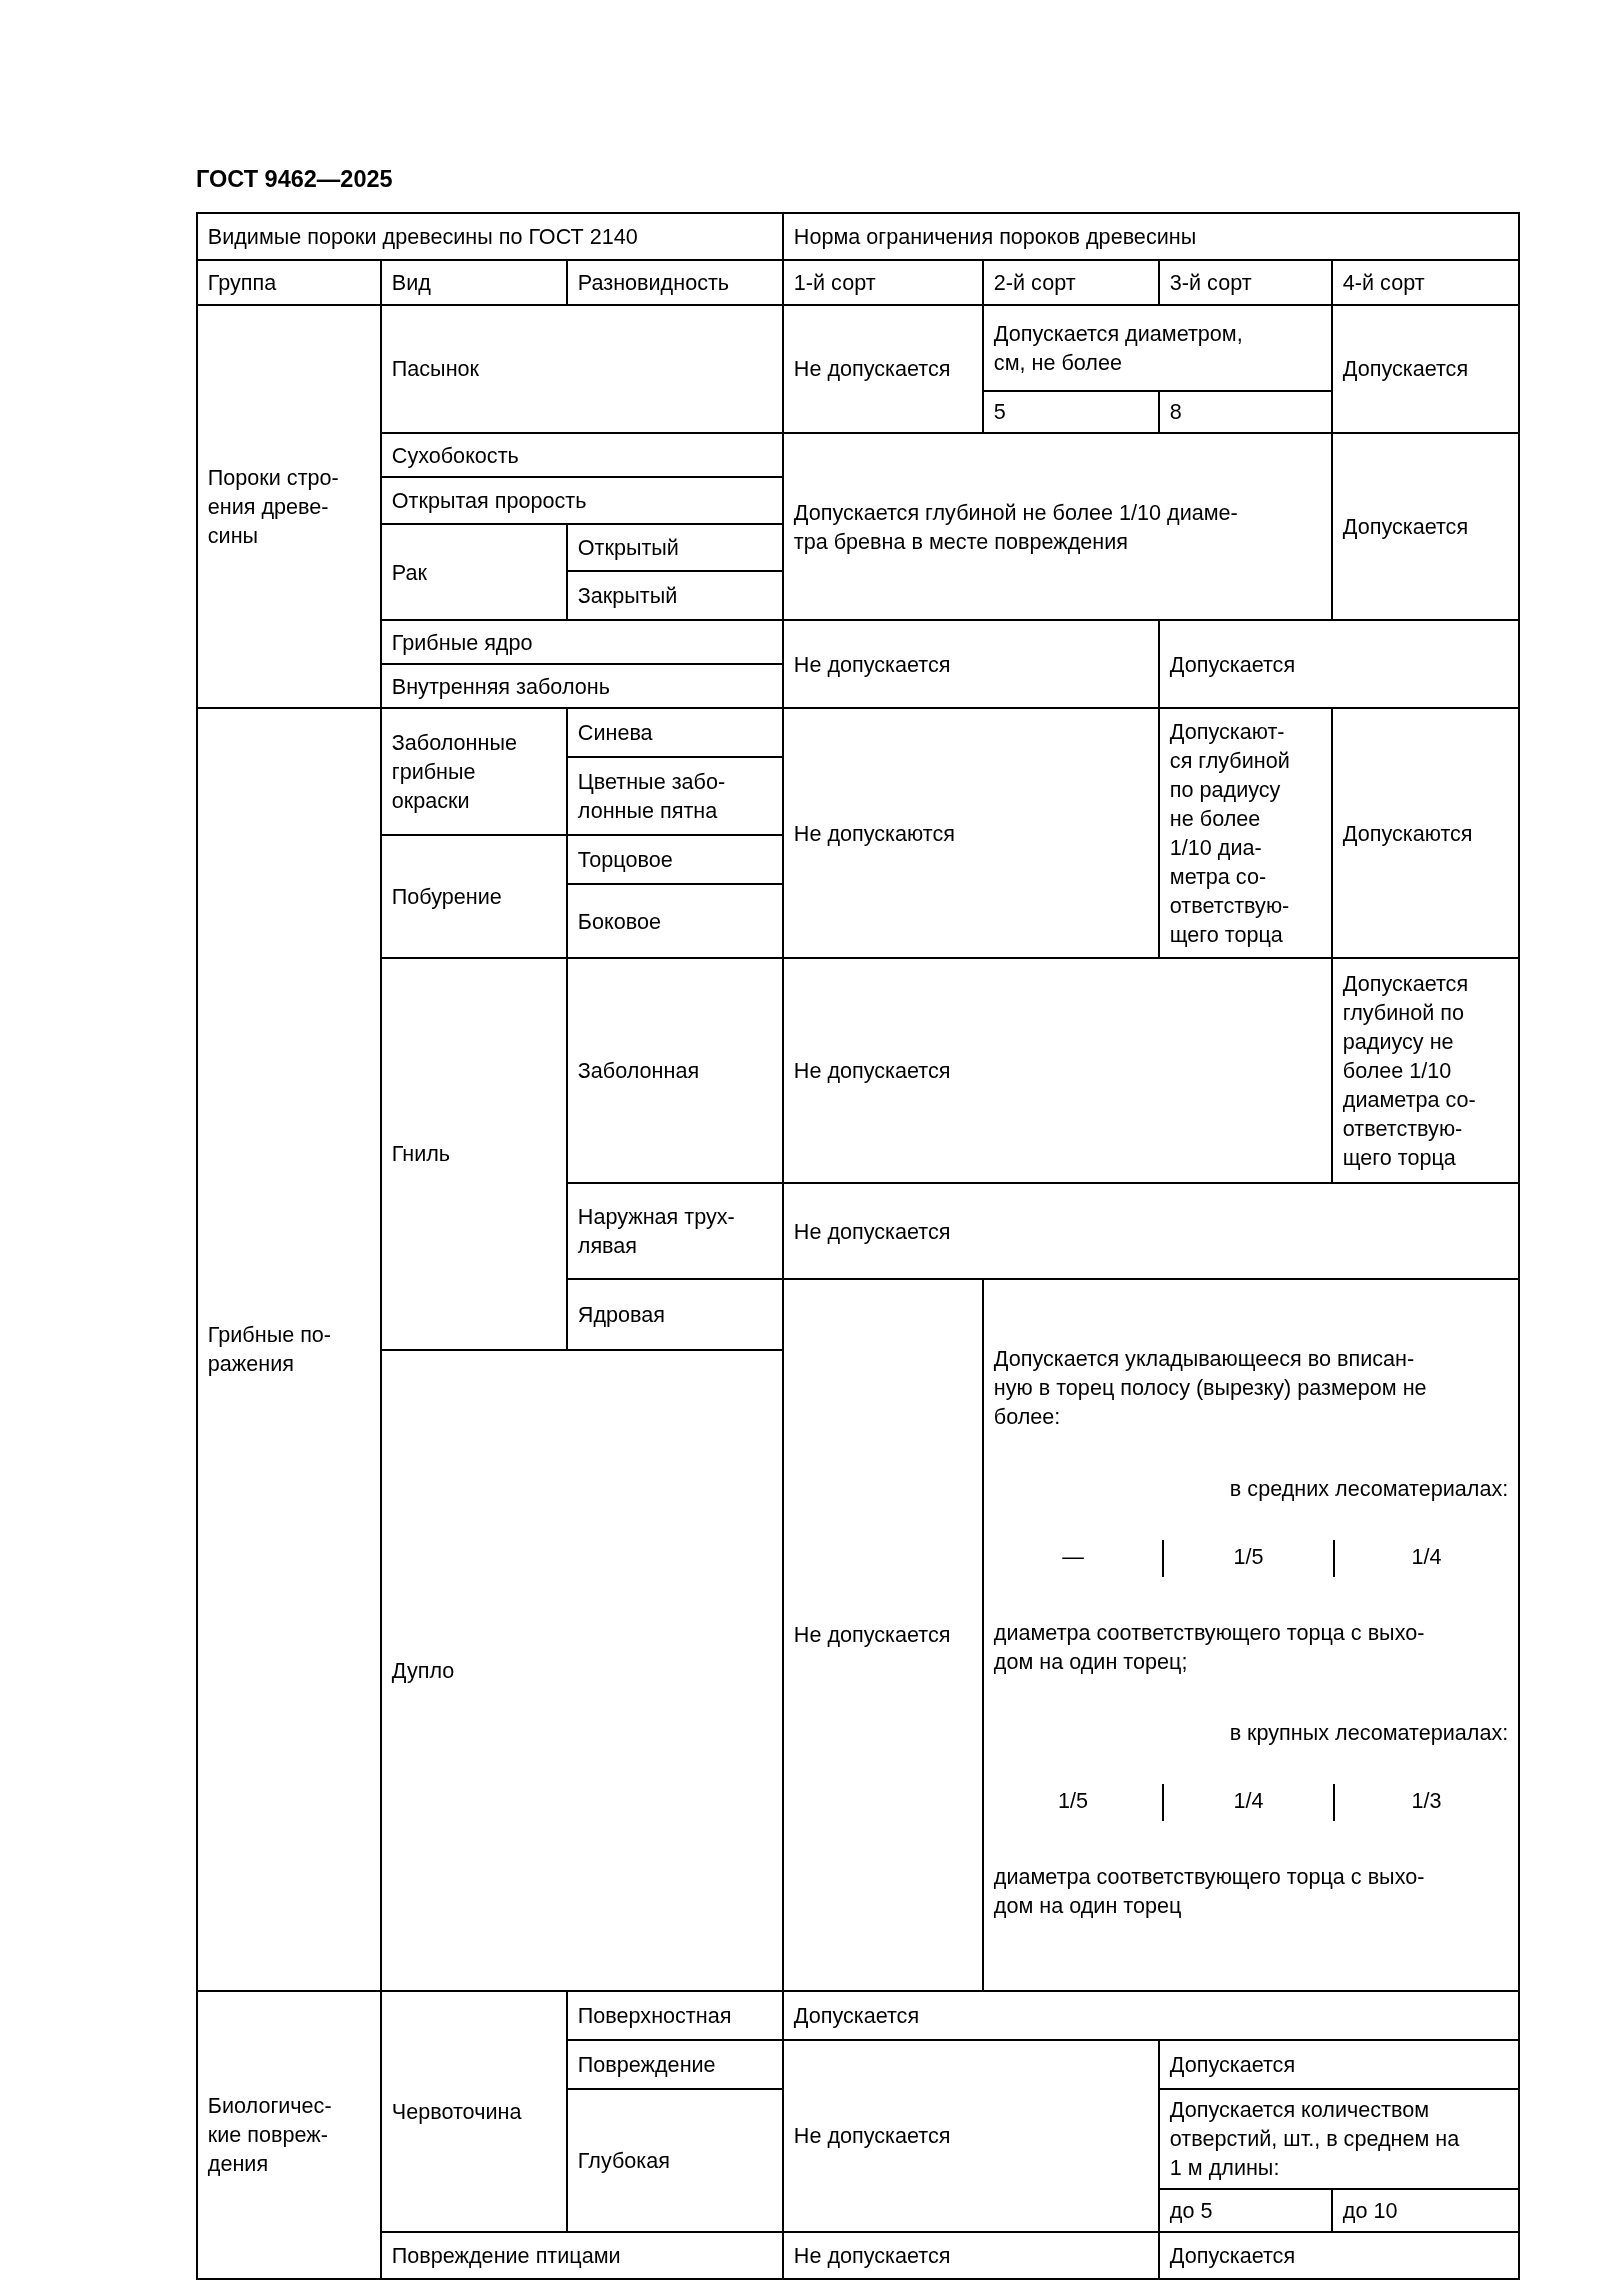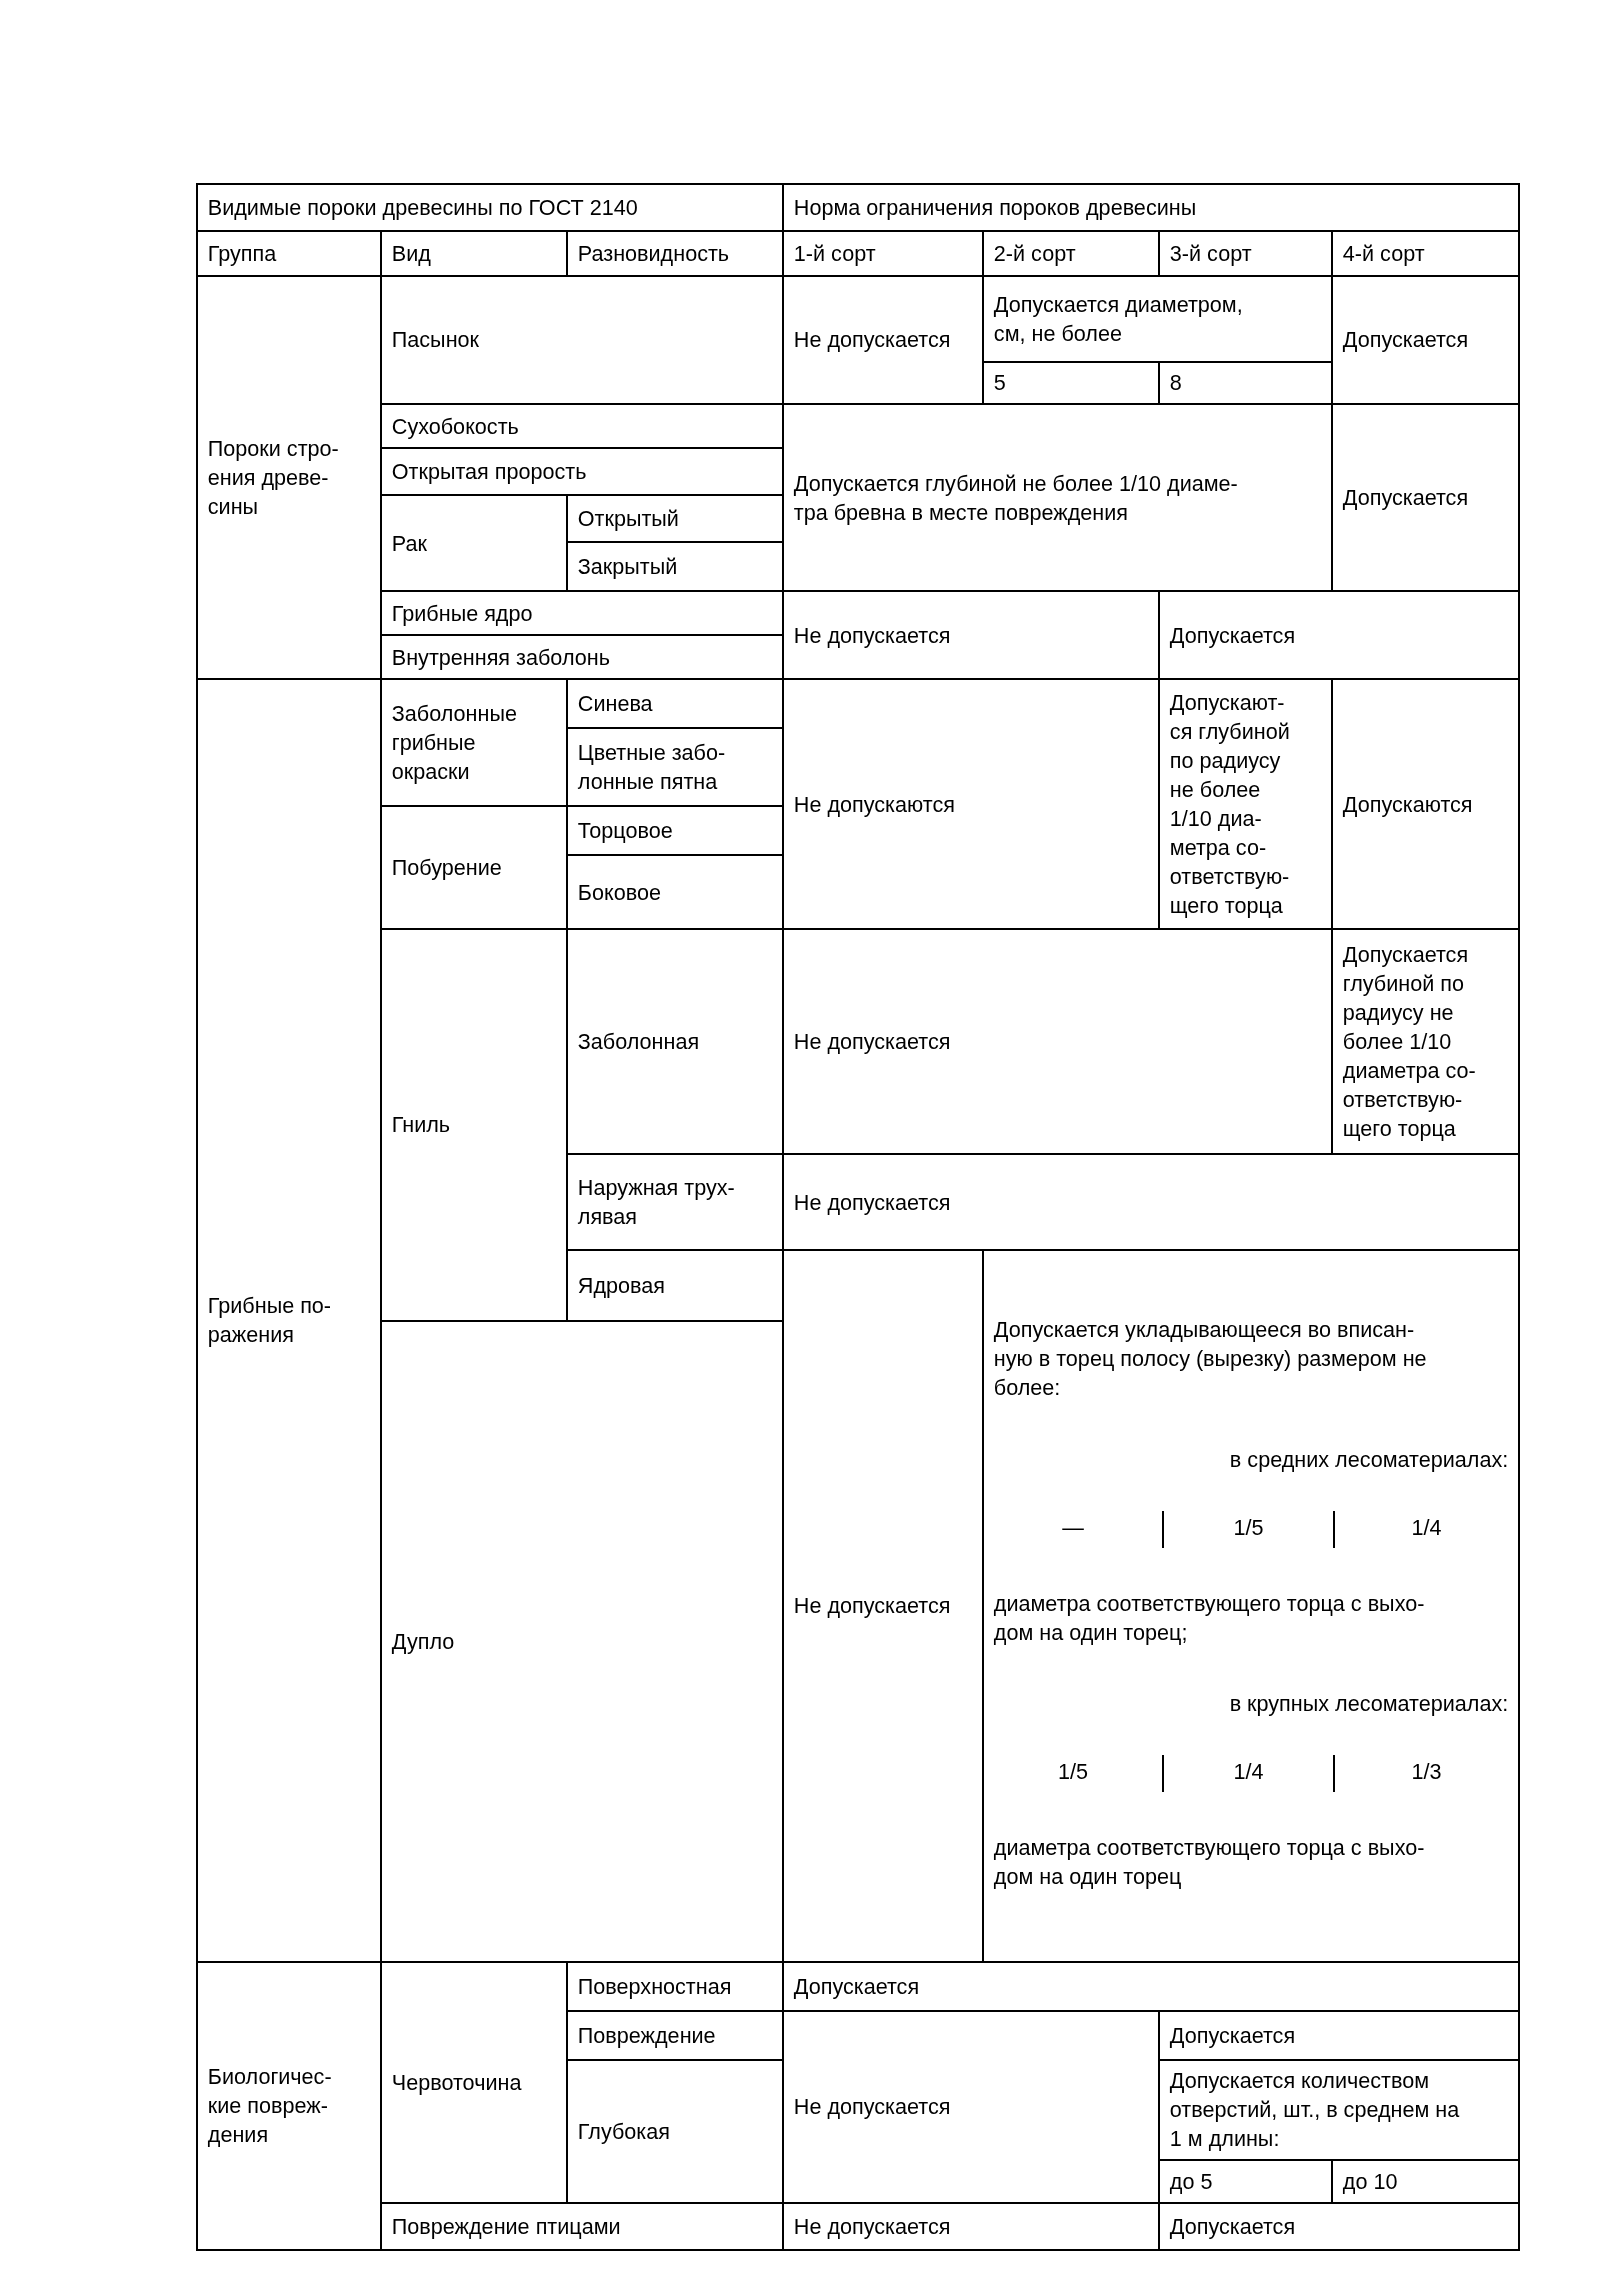--- a/index.html
+++ b/index.html
@@ -38,20 +38,21 @@
   }
   .dup .vals span { flex: 0 0 178px; padding: 2px 0 5.9px 0; }
   .dup .vals span.v2 { flex-basis: 173px; border-left: 2px solid #000; border-right: 2px solid #000; }
   .dup .vals span.v3 { flex: 1 1 auto; }
 </style>
 </head>
 <body>
 
 <div class="page">
 
+  <div class="doc-code">ГОСТ 9462—2025</div>
 
   <table class="defects">
     <colgroup>
       <col style="width:184px">
         <col style="width:186px">
         <col style="width:216px">
       <col style="width:200px">
         <col style="width:176px">
         <col style="width:173px">
         <col style="width:187px">

